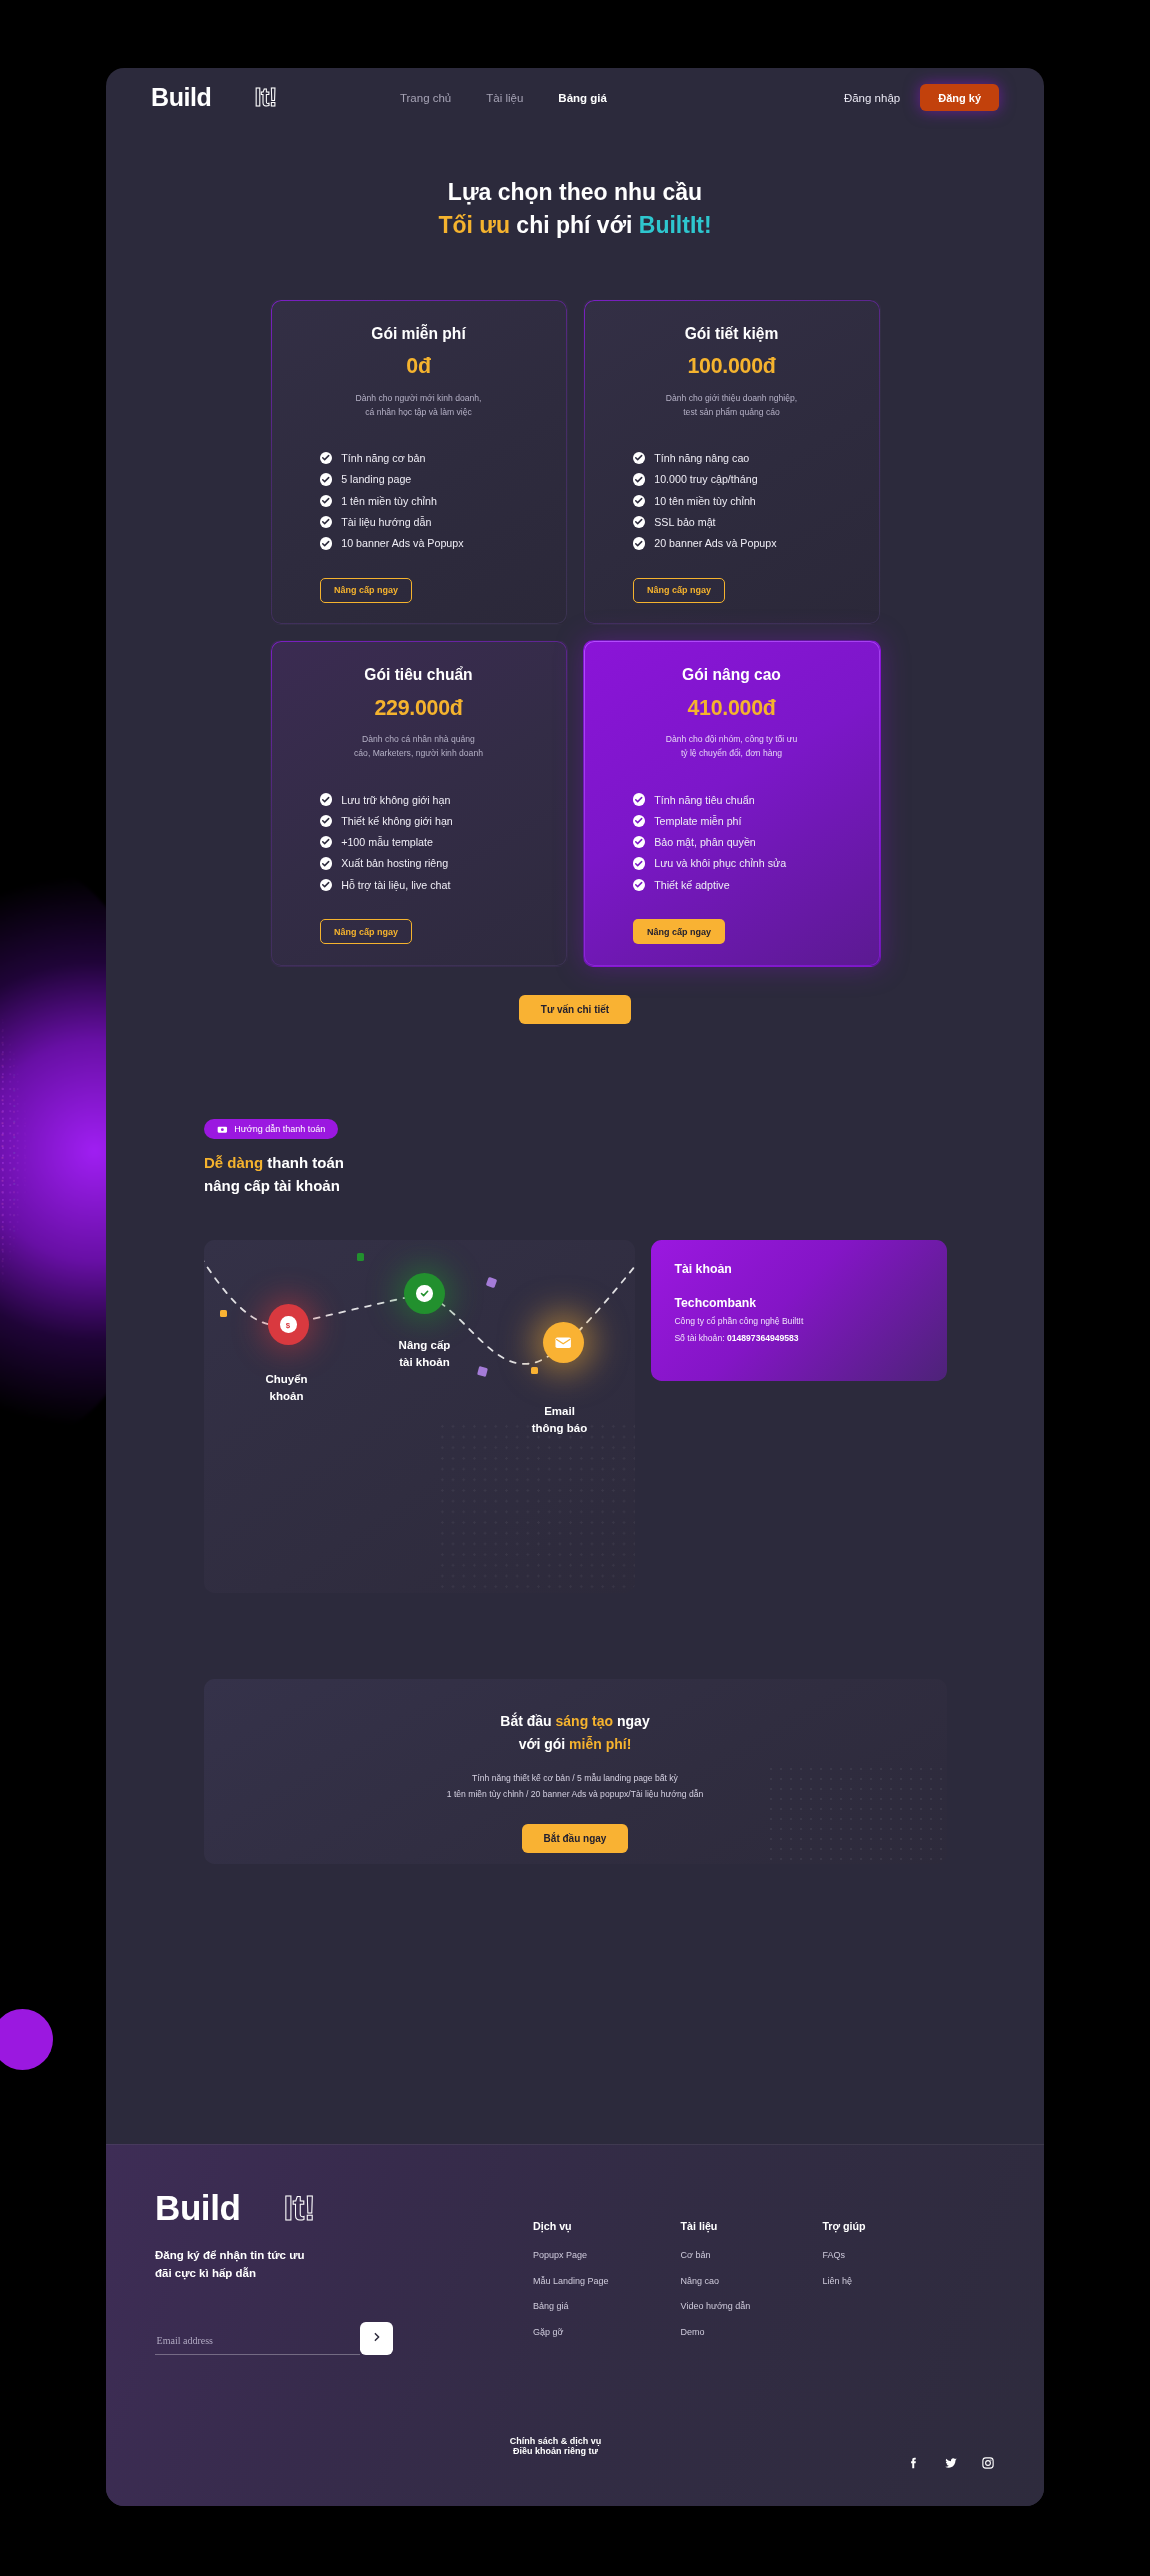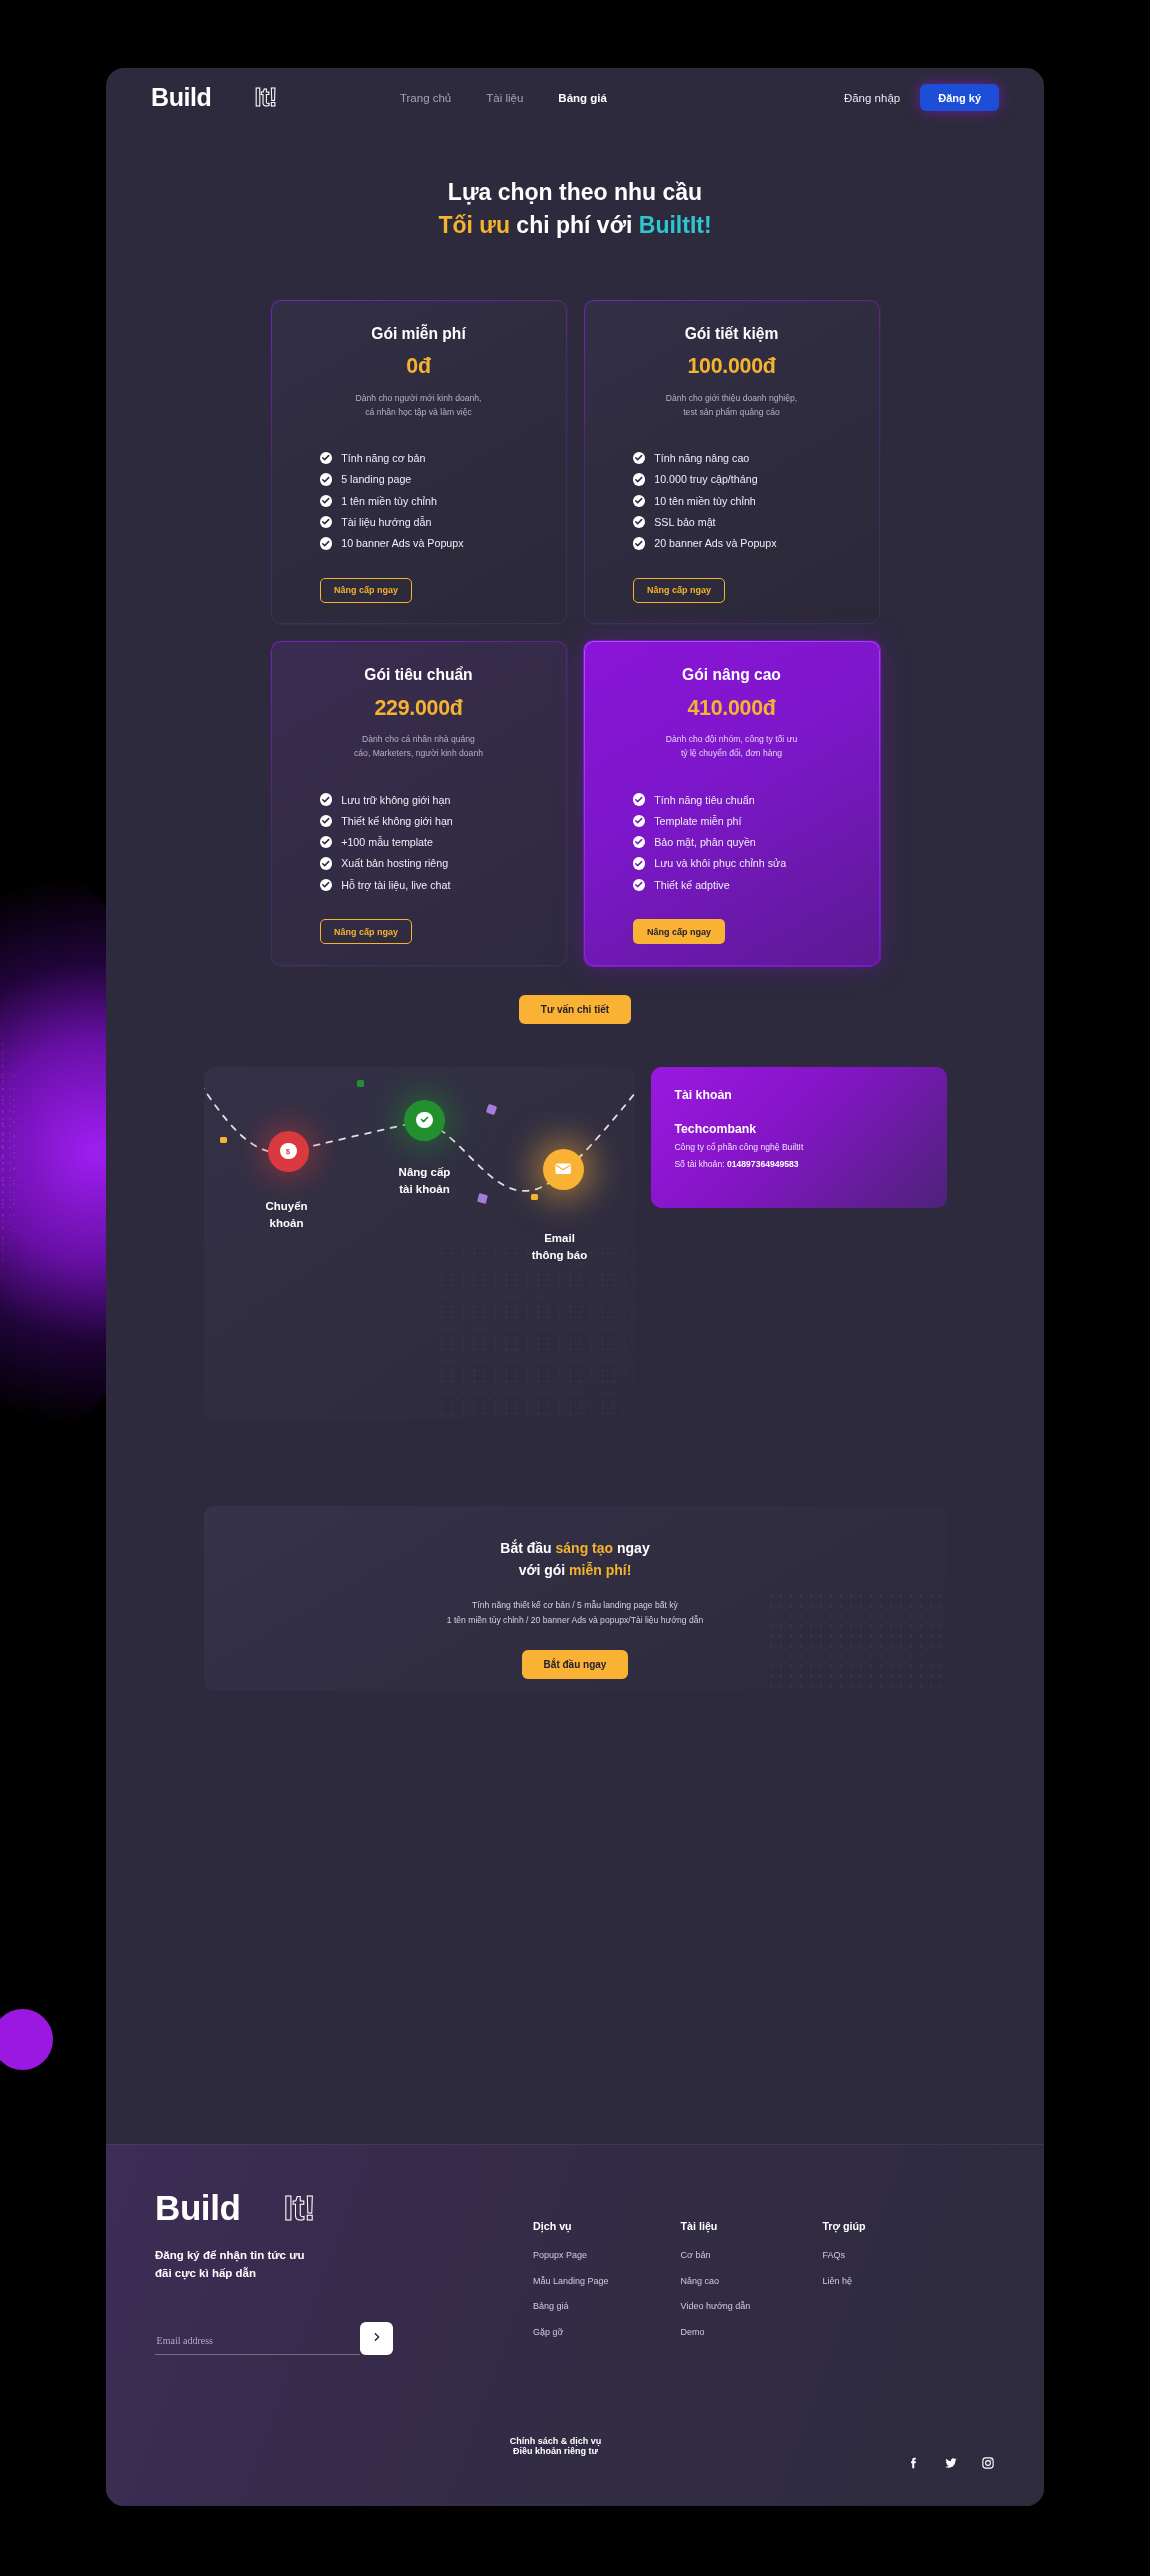--- a/index.html
+++ b/index.html
@@ -61,21 +61,21 @@
   .logo-outline {
     font-size:25px; font-weight:bold; color:transparent;
     -webkit-text-stroke:1px #fff; letter-spacing:-0.4px;padding-left:43px;
   }
   .nav-links { display:flex; gap:35px; margin-left:123px; }
   .nav-link { font-size:11.5px; color:#a6a3b5; cursor:pointer; }
   .nav-link.active { color:#ffffff; font-weight:bold; }
   .nav-right { margin-left:auto; display:flex; align-items:center; gap:20px; }
   .btn-login { font-size:11.5px; color:#e9e7f2; cursor:pointer; }
   .btn-signup {
-    background:#1d4ed8; color:#fff; font-size:11px; font-weight:bold;
+    background:#c2410c; color:#fff; font-size:11px; font-weight:bold;
     padding:7.4px 18px; border-radius:5.8px; border:none; cursor:pointer;
     box-shadow: 0 0 15px rgba(155,24,224,.55);
     font-family:"Liberation Sans", sans-serif;
   }
 
   
   .hero { text-align:center; margin-top:49px; }
   .hero h1 { font-size:23px; color:#fff; font-weight:bold; line-height:1.45; }
   .hero h1 .amber { color:#f5b32e; }
   .hero h1 .cyan  { color:#2ec7cf; }
@@ -494,20 +494,35 @@
         <div class="card-cta-wrap">
           <button class="btn-solid">Nâng cấp ngay</button>
         </div>
       </div>
     </div>
 
     <div class="consult-wrap">
       <button class="btn-consult">Tư vấn chi tiết</button>
     </div>
 
+    <div class="guide">
+      <span class="pill">
+        <span>
+            <svg viewBox="0 0 16 16">
+              <rect x="1" y="4" width="14" height="9" rx="1.6" fill="#fff"></rect>
+              <circle cx="8" cy="8.5" r="2.1" fill="#9b18e0"></circle>
+            </svg>
+          </span>
+        <span>Hướng dẫn thanh toán</span>
+      </span>
+      <h2>
+        <span class="amber">Dễ dàng</span><span> thanh toán</span><br>
+        <span>nâng cấp tài khoản</span>
+      </h2>
+    </div>
 
     <div class="guide-row">
 
       <div class="steps-card">
         <div class="dots-deco"></div>
         <svg style="position:absolute;left:0;top:0;width:431px;height:353px;" viewBox="0 0 524 430" width="431" height="353">
           <path d="M -5 20 C 40 90, 70 110, 103 103 C 150 92, 200 80, 269 65 C 320 90, 350 160, 400 150 C 430 143, 470 100, 530 25" stroke="#ffffff" stroke-width="2.2" fill="none" stroke-dasharray="7 9" stroke-linecap="round" opacity="0.85"></path>
         </svg>
         <div class="confetti" style="left:16.4px;top:70px;width:6.6px;height:6.6px;background:#f9b233;"></div>
         <div class="confetti" style="left:153px;top:13px;width:7.4px;height:7.4px;background:#22902e;"></div>

